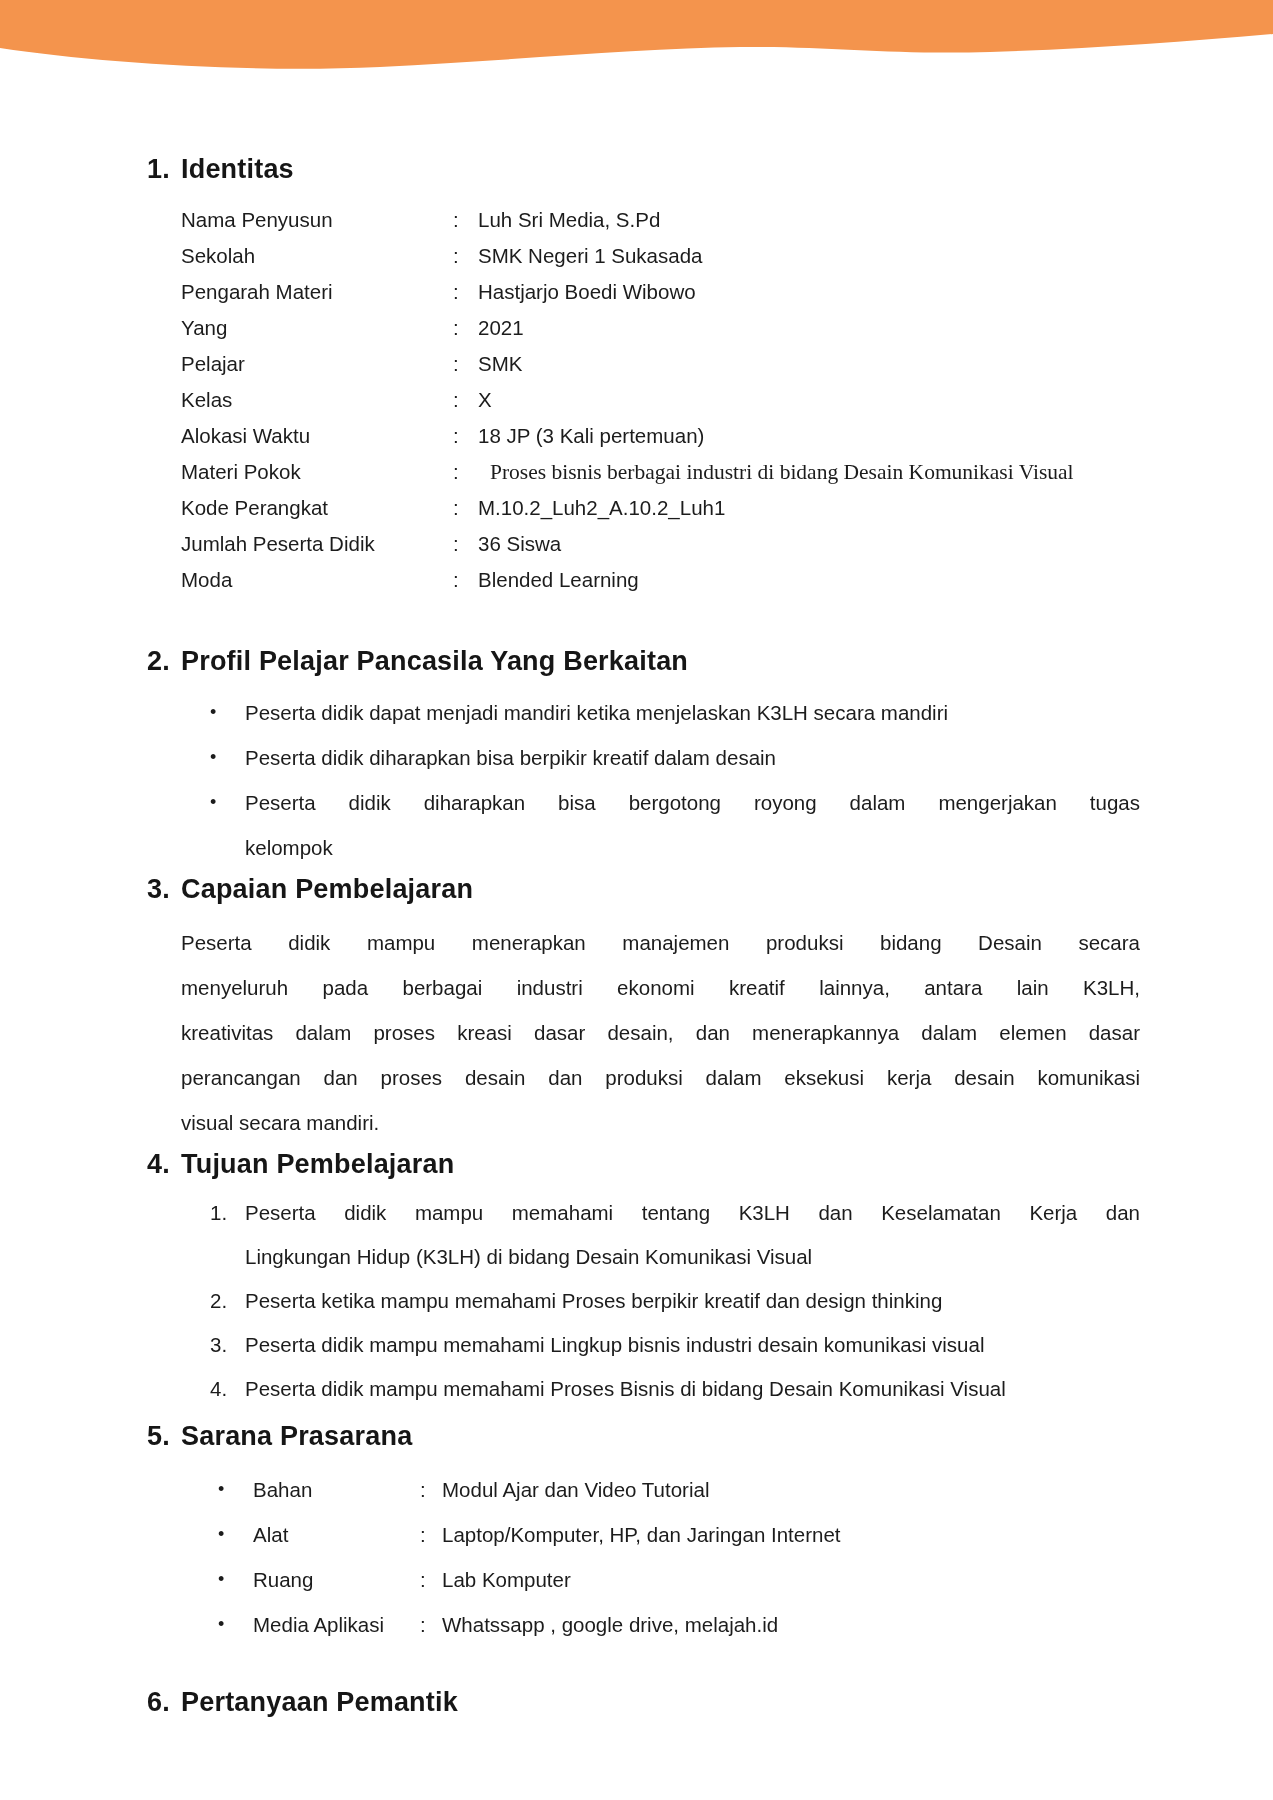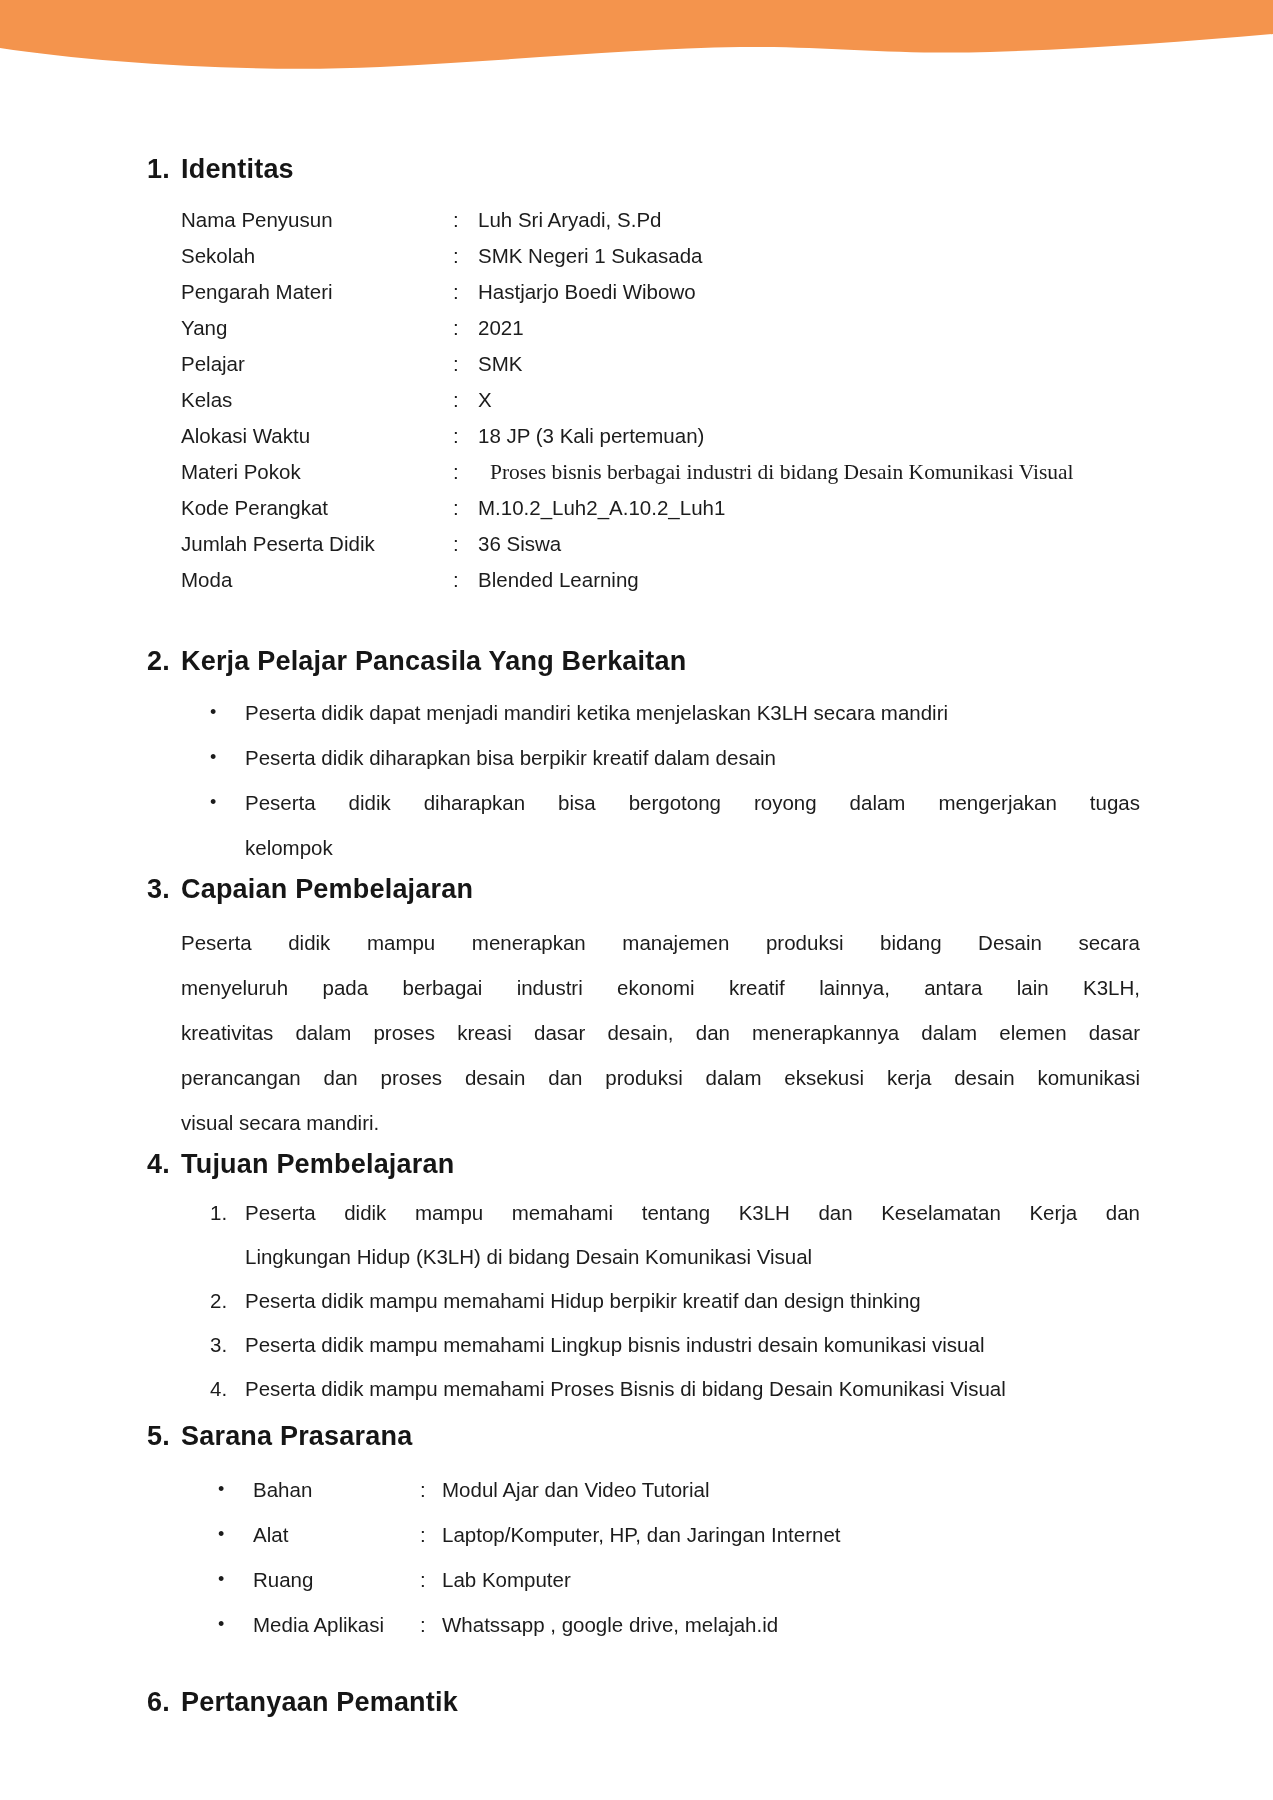--- a/index.html
+++ b/index.html
@@ -88,21 +88,21 @@
   <div class="content">
 
     <div class="sec-head">
       <span class="sec-num">1.</span>
       <span>Identitas</span>
     </div>
     <div class="ident-block">
       <div class="ident-row">
         <span class="ident-label">Nama Penyusun</span>
         <span class="ident-colon">:</span>
-        <span class="ident-value">Luh Sri Aryadi, S.Pd</span>
+        <span class="ident-value">Luh Sri Media, S.Pd</span>
       </div>
       <div class="ident-row">
         <span class="ident-label">Sekolah</span>
         <span class="ident-colon">:</span>
         <span class="ident-value">SMK Negeri 1 Sukasada</span>
       </div>
       <div class="ident-row">
         <span class="ident-label">Pengarah Materi</span>
         <span class="ident-colon">:</span>
         <span class="ident-value">Hastjarjo Boedi Wibowo</span>
@@ -144,21 +144,21 @@
       </div>
       <div class="ident-row">
         <span class="ident-label">Moda</span>
         <span class="ident-colon">:</span>
         <span class="ident-value">Blended Learning</span>
       </div>
     </div>
 
     <div class="sec-head mt-h2">
       <span class="sec-num">2.</span>
-      <span>Kerja Pelajar Pancasila Yang Berkaitan</span>
+      <span>Profil Pelajar Pancasila Yang Berkaitan</span>
     </div>
     <div class="list-block body-sz">
       <div class="li-row">
         <span class="li-marker bullet-dot">•</span>
         <div class="li-text">
           <div>Peserta didik dapat menjadi mandiri ketika menjelaskan K3LH secara mandiri</div>
         </div>
       </div>
       <div class="li-row">
         <span class="li-marker bullet-dot">•</span>
@@ -195,21 +195,21 @@
       <div class="li-row">
         <span class="li-marker">1.</span>
         <div class="li-text">
           <div class="just">Peserta didik mampu memahami tentang K3LH dan Keselamatan Kerja dan</div>
           <div>Lingkungan Hidup (K3LH) di bidang  Desain Komunikasi Visual</div>
         </div>
       </div>
       <div class="li-row">
         <span class="li-marker">2.</span>
         <div class="li-text">
-          <div>Peserta didik mampu memahami Hidup berpikir kreatif dan design thinking</div>
+          <div>Peserta ketika mampu memahami Proses berpikir kreatif dan design thinking</div>
         </div>
       </div>
       <div class="li-row">
         <span class="li-marker">3.</span>
         <div class="li-text">
           <div>Peserta didik mampu memahami Lingkup bisnis industri desain komunikasi visual</div>
         </div>
       </div>
       <div class="li-row">
         <span class="li-marker">4.</span>

